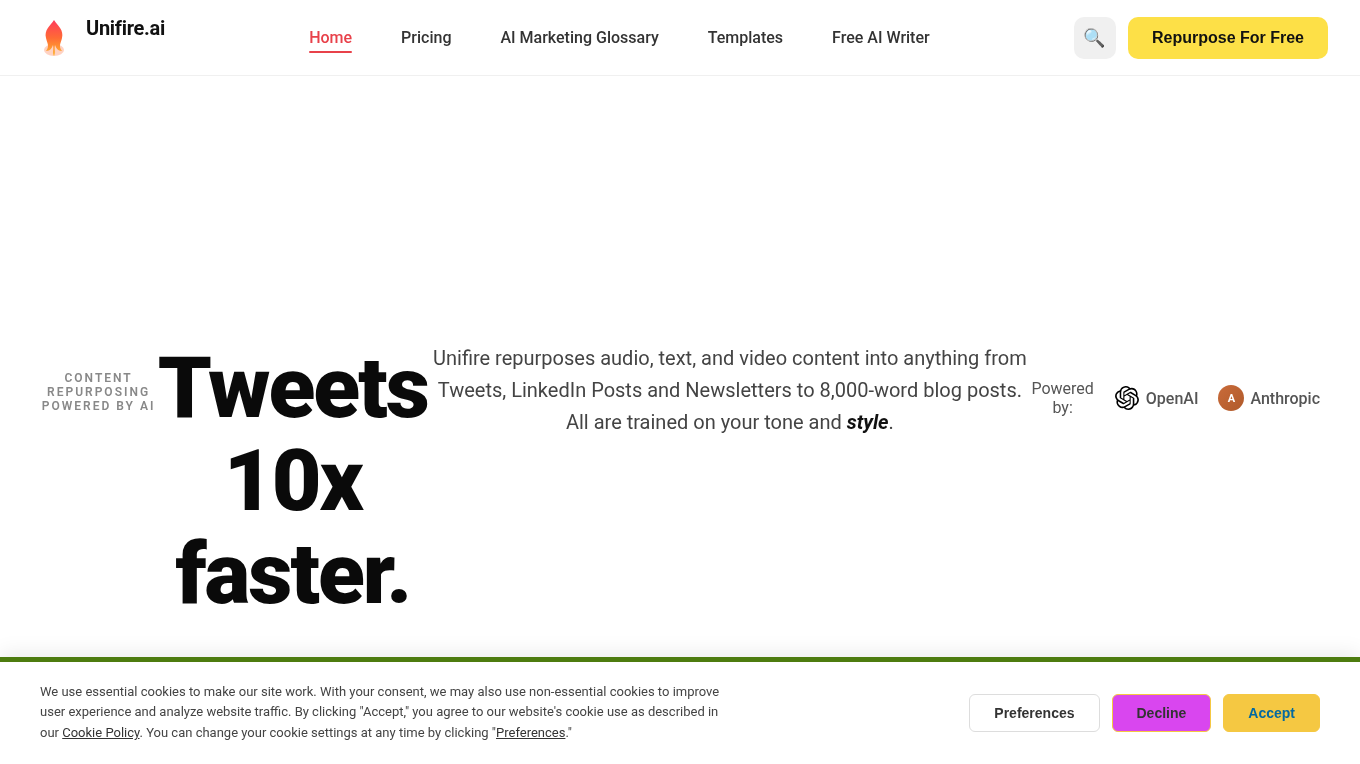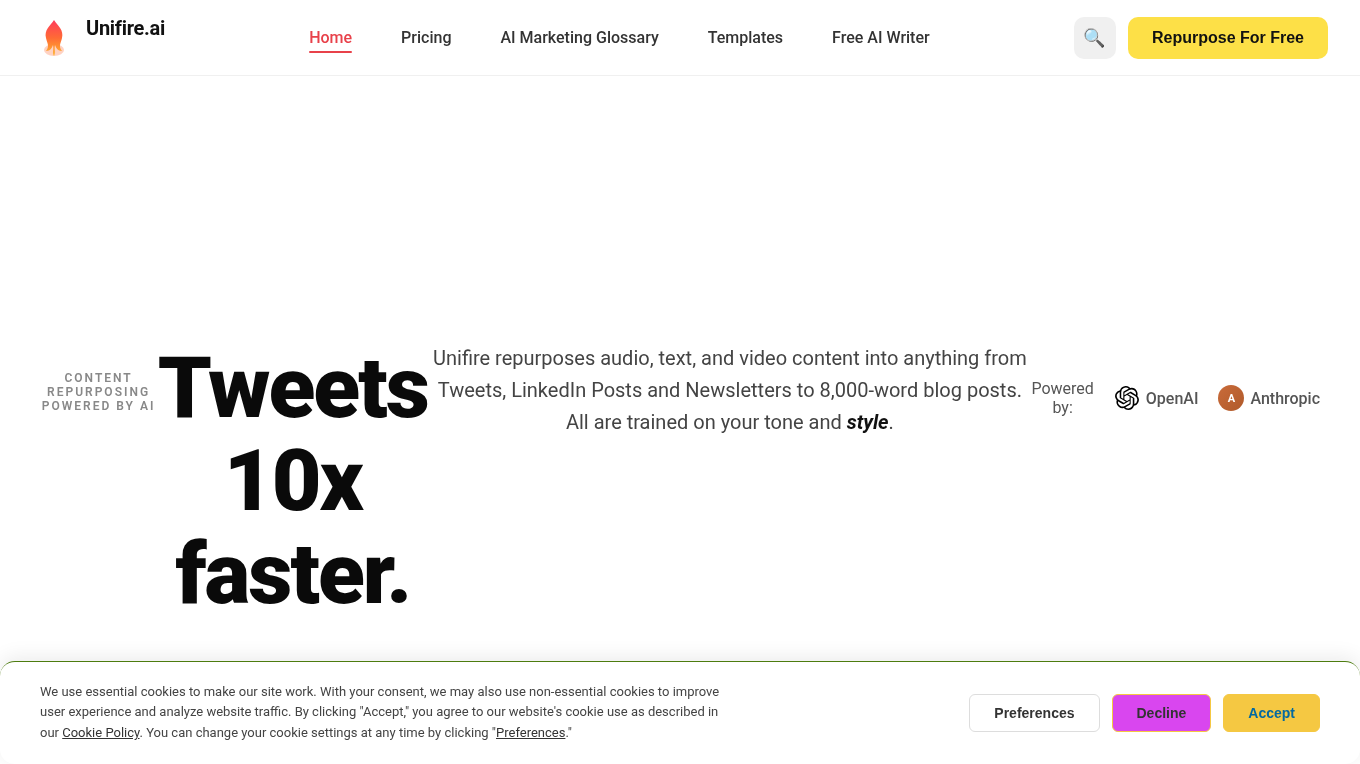--- a/index.html
+++ b/index.html
@@ -183,29 +183,28 @@
       font-weight: 700;
     }
 
     
     .cookie-banner {
       position: fixed;
       bottom: 0;
       left: 0;
       right: 0;
       background: #fff;
-      border-top: 1px solid #4d7c0f;
+      border-top: 5px solid #4d7c0f;
       padding: 20px 40px;
       display: flex;
       align-items: center;
       justify-content: space-between;
       z-index: 999;
       gap: 24px;
       box-shadow: 0 -4px 20px rgba(0,0,0,0.08);
-      border-radius: 15px;
     }
 
     .cookie-text {
       font-size: 13px;
       color: #444;
       line-height: 1.6;
       flex: 1;
       max-width: 700px;
     }
 

